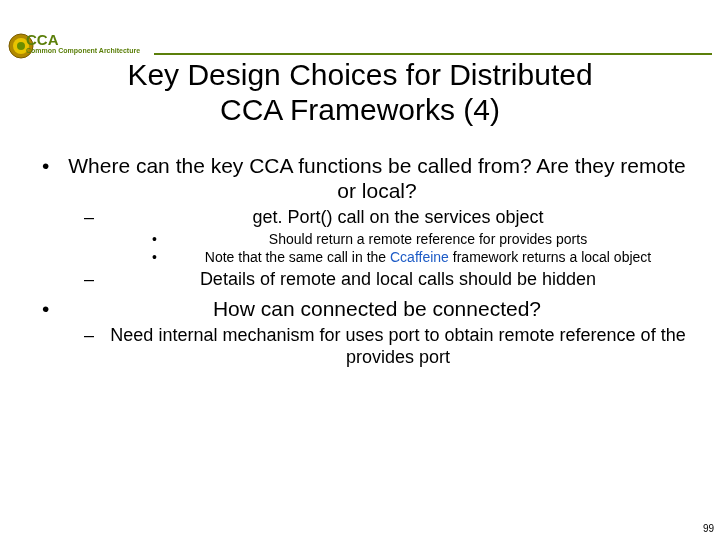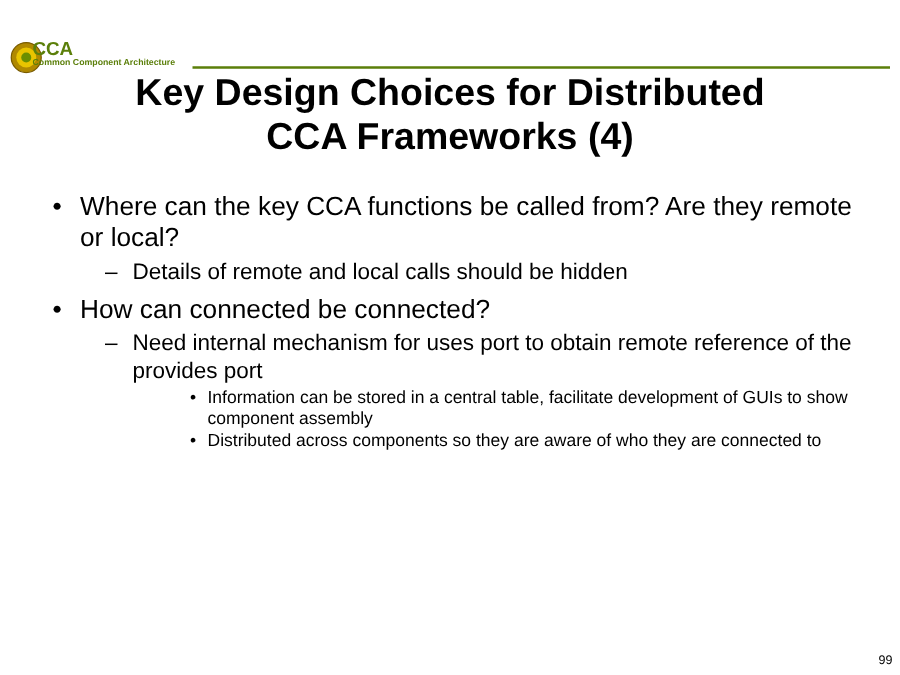--- a/index.html
+++ b/index.html
@@ -57,29 +57,30 @@
     height: 2px;
     background: #5B7F0A;
   }
   .title {
     position: absolute;
     top: 58px;
     left: 0;
     right: 0;
     text-align: center;
     font-size: 30px;
-    font-weight: bold;
+    font-weight: normal;
     line-height: 1.15;
   }
   .body {
     position: absolute;
     top: 153px;
     left: 40px;
     right: 30px;
     font-size: 20px;
+    text-align: center;
   }
   ul.lvl1 {
     margin: 0;
     padding: 0;
     list-style: none;
   }
   ul.lvl1 > li {
     position: relative;
     padding-left: 24px;
     margin-bottom: 6px;
@@ -163,33 +164,36 @@
     <span>Key Design Choices for Distributed</span><br>
     <span>CCA Frameworks (4)</span>
   </div>
 
   <div class="body">
     <ul class="lvl1">
       <li>
         <span>Where can the key CCA functions be called from? Are they remote or local?</span>
         <ul class="lvl2">
           <li>
+            <span>get. Port() call on the services object</span>
+            <ul class="lvl3">
+              <li>Should return a remote reference for provides ports</li>
+              <li><span>Note that the same call in the </span><span class="ccaff">Ccaffeine</span><span> framework returns a local object</span></li>
+            </ul>
+          </li>
+          <li>
             <span>Details of remote and local calls should be hidden</span>
           </li>
         </ul>
       </li>
       <li>
         <span>How can connected be connected?</span>
         <ul class="lvl2">
           <li>
             <span>Need internal mechanism for uses port to obtain remote reference of the provides port</span>
-            <ul class="lvl3">
-              <li>Information can be stored in a central table, facilitate development of GUIs to show component assembly</li>
-              <li>Distributed across components so they are aware of who they are connected to</li>
-            </ul>
           </li>
         </ul>
       </li>
     </ul>
   </div>
 
   <div class="pagenum">99</div>
 </div>
 
 </body></html>

